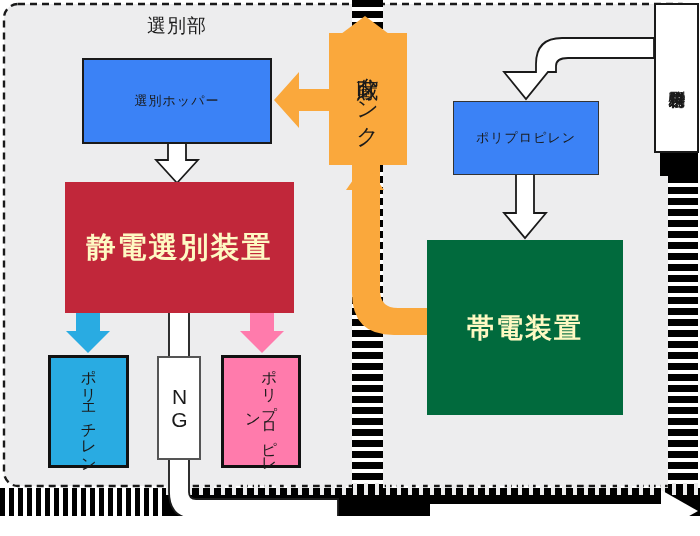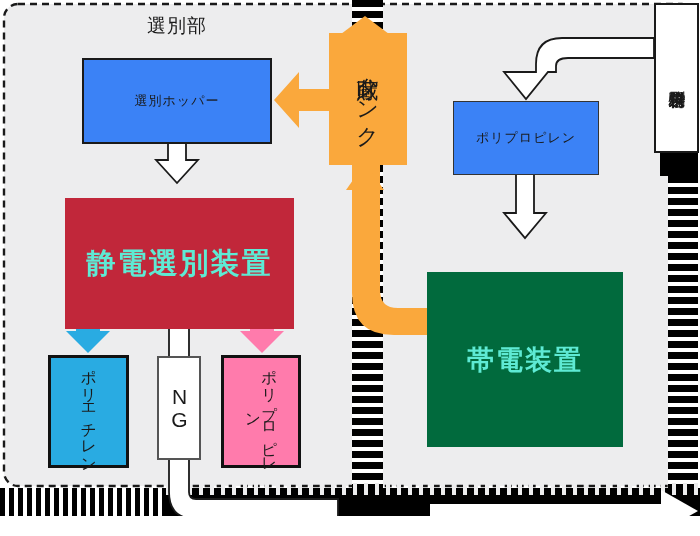--- a/index.html
+++ b/index.html
@@ -6,25 +6,25 @@
   #stage{
     position:relative;width:700px;height:516px;overflow:hidden;
     font-family:"Liberation Sans","DejaVu Sans",sans-serif;
     color:#1a1a1a;
   }
   #shapes{position:absolute;left:0;top:0;z-index:1;}
   .abs{position:absolute;z-index:2;box-sizing:border-box;}
   .box{display:flex;align-items:center;justify-content:center;text-align:center;}
   .sec-label{font-size:19px;letter-spacing:1px;z-index:2;position:absolute;}
   .whitebox{background:#3b82f6;border:2px solid #1a1a1a;font-size:13px;letter-spacing:1px;}
-  .bigbox{color:#5eead4;font-weight:bold;letter-spacing:2px;margin-top:16px;}
+  .bigbox{color:#fef9c3;font-weight:bold;letter-spacing:2px;}
   .vtext{writing-mode:vertical-rl;text-orientation:mixed;line-height:1.05;}
   .vupright{writing-mode:vertical-rl;text-orientation:upright;line-height:1.05;}
   #electrostatic{left:65px;top:182px;width:229px;height:131px;background:#C1273A;font-size:29px;}
-  #charging{left:427px;top:256px;width:196px;height:175px;background:#016A3D;font-size:27px;}
+  #charging{left:427px;top:240px;width:196px;height:175px;background:#016A3D;font-size:27px;}
   #sorting-hopper{left:82px;top:58px;width:190px;height:86px;}
   #intake-hopper{left:453px;top:101px;width:146px;height:74px;border-width:1.5px;border-color:#333;}
   #tank{left:329px;top:33px;width:78px;height:132px;background:#FAA83C;font-size:22px;}
   #material{left:654px;top:3px;width:45px;height:150px;background:#fff;border:2px solid #1a1a1a;font-size:17px;}
   #polyethylene{left:48px;top:355px;width:81px;height:113px;background:#29ABE2;border:3px solid #111;font-size:15.5px;}
   #polypropylene{left:221px;top:355px;width:80px;height:113px;background:#FF7BAC;border:3px solid #111;font-size:15.5px;}
   #ngbox{left:157px;top:356px;width:44px;height:104px;background:#fff;border:2px solid #555;font-size:21px;}
   #reprocess{left:334px;top:497px;width:102px;height:29px;background:#fff;font-size:18px;letter-spacing:1px;}
 </style>
 </head>

